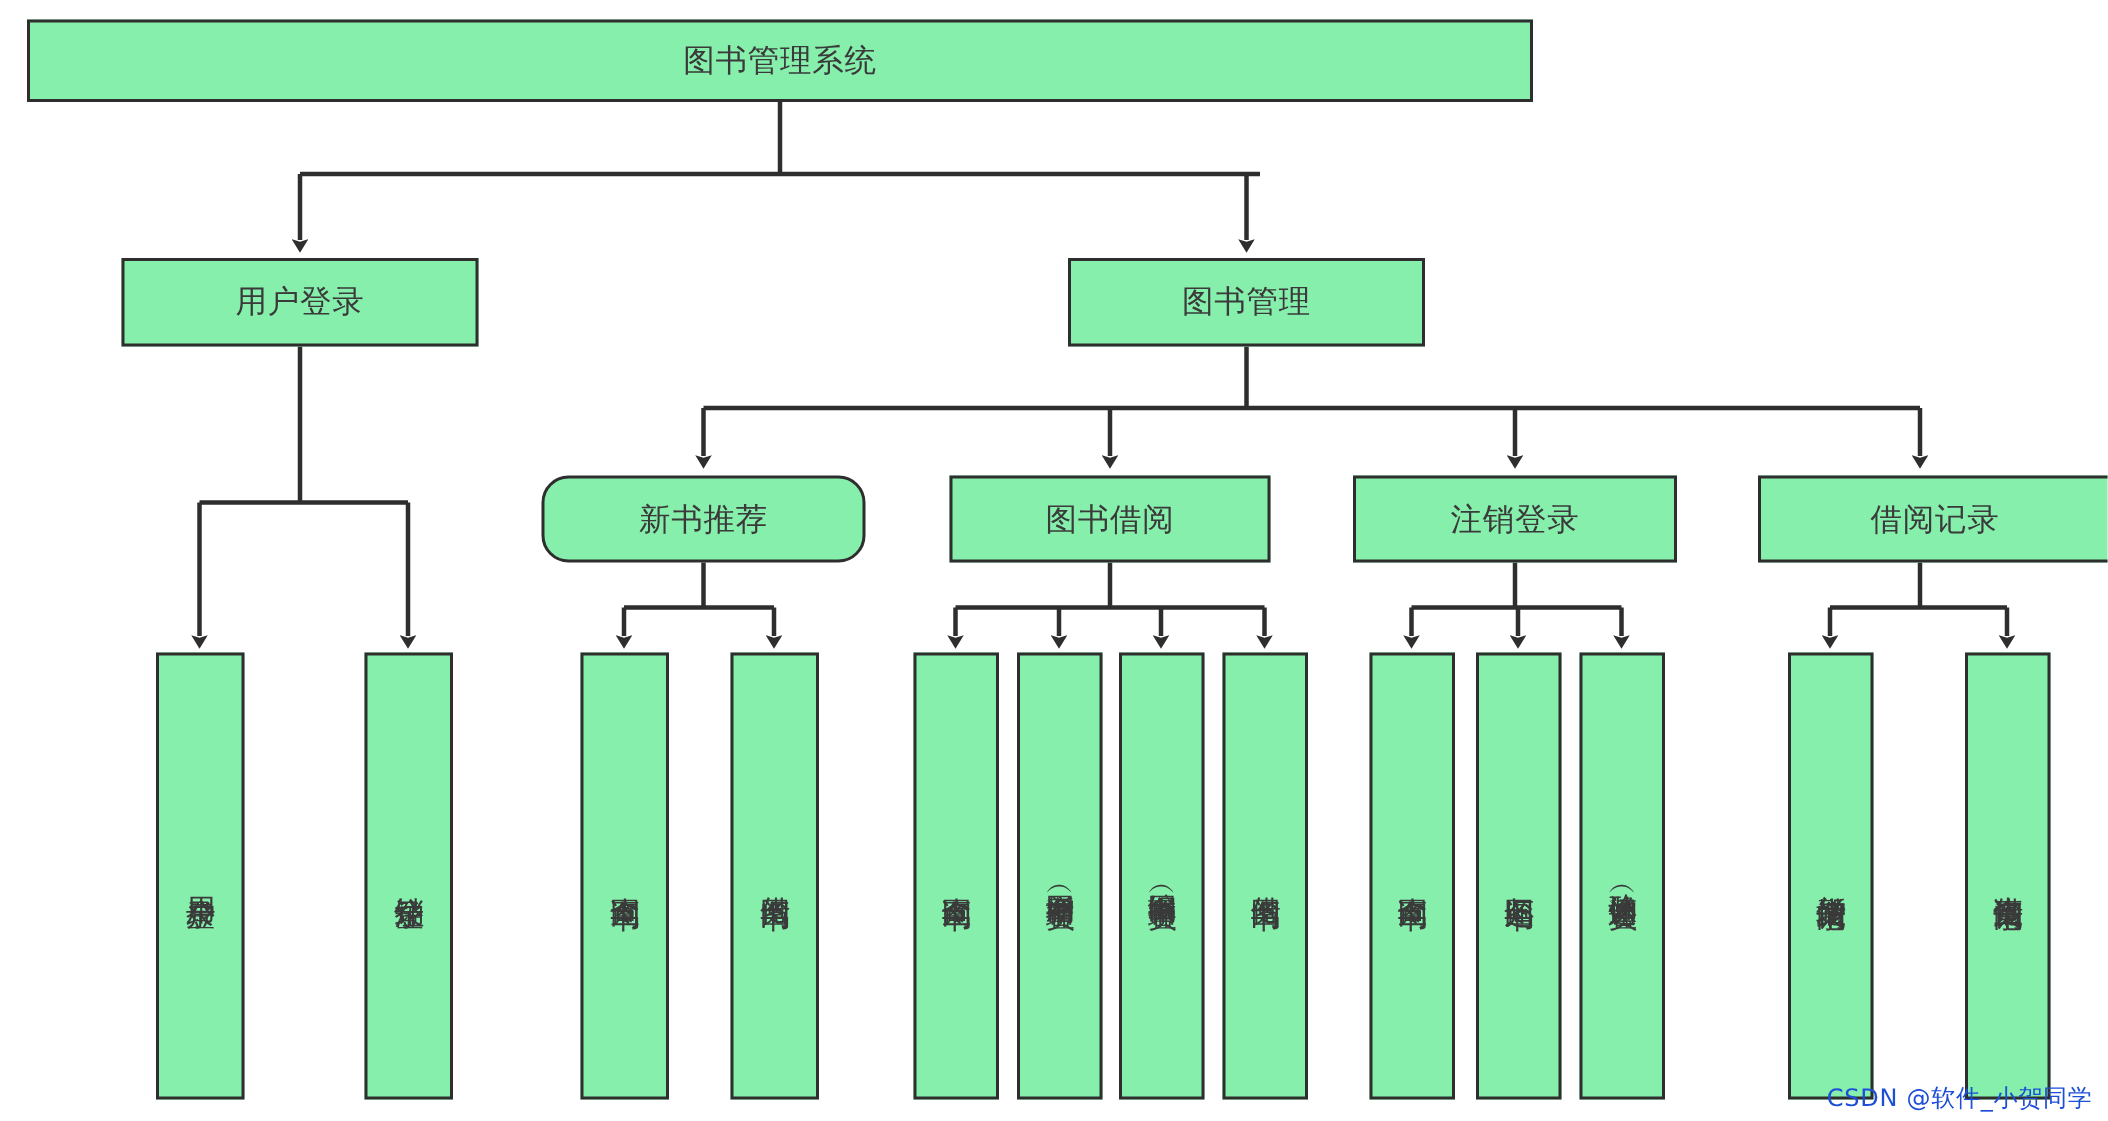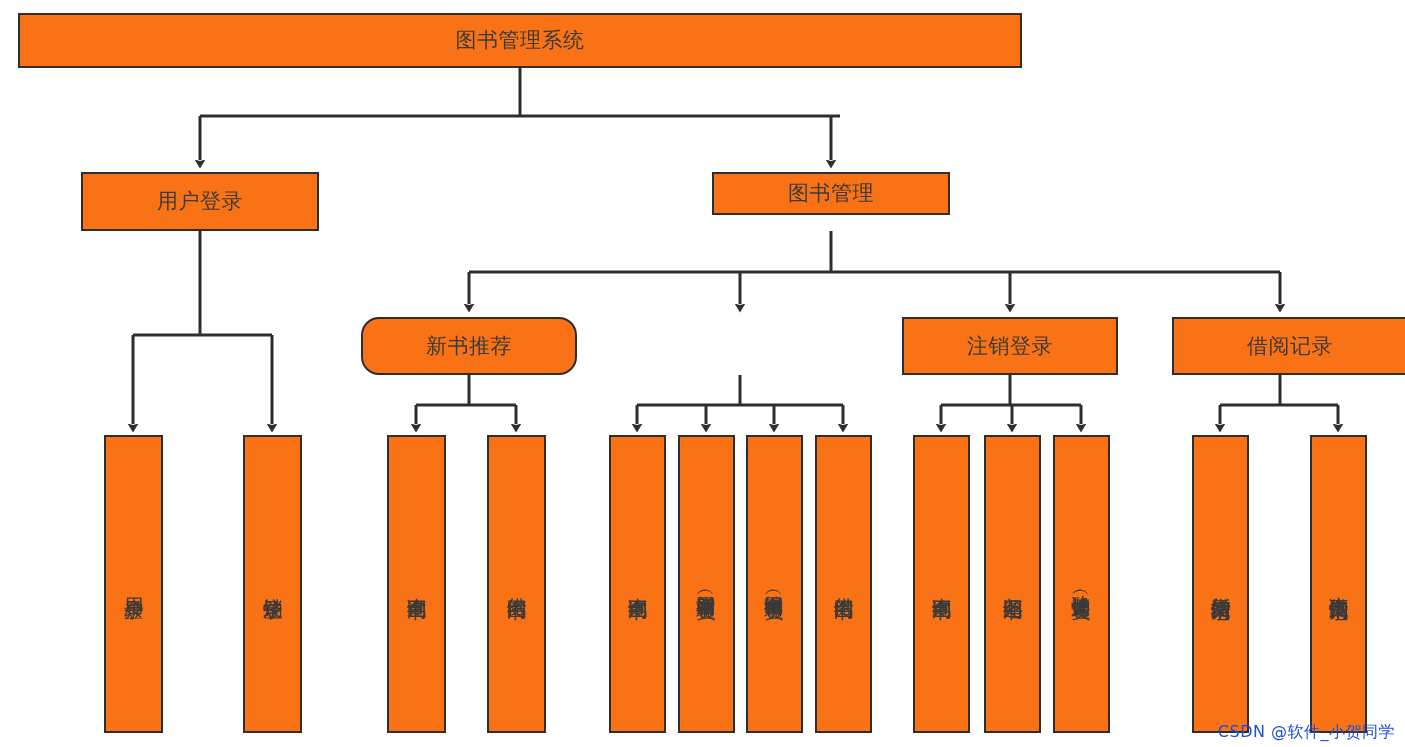--- a/index.html
+++ b/index.html
@@ -27,21 +27,21 @@
     left: 0;
     top: 0;
     width: 1405px;
     height: 747px;
     pointer-events: none;
   }
   .node {
     position: absolute;
     box-sizing: border-box;
     border: 2.5px solid #2e2e2e;
-    background: #f97316;
+    background: #86efac;
     display: flex;
     align-items: center;
     justify-content: center;
     overflow: hidden;
   }
   .node .label {
     font-size: 21px;
     line-height: 1.18;
     color: #3a3a3a;
     letter-spacing: 0.5px;
@@ -130,27 +130,30 @@
     </g>
   </svg>
 
   <div class="node" style="left:18px;top:13px;width:1004px;height:55px;">
     <span class="label">图书管理系统</span>
   </div>
 
   <div class="node" style="left:81px;top:172px;width:238px;height:59px;">
     <span class="label">用户登录</span>
   </div>
-  <div class="node" style="left:712px;top:172px;width:238px;height:43px;">
+  <div class="node" style="left:712px;top:172px;width:238px;height:59px;">
     <span class="label">图书管理</span>
   </div>
 
   <div class="node" style="left:361px;top:317px;width:216px;height:58px;border-radius:18px;">
     <span class="label">新书推荐</span>
   </div>
+  <div class="node" style="left:633px;top:317px;width:214px;height:58px;">
+    <span class="label">图书借阅</span>
+  </div>
   <div class="node" style="left:902px;top:317px;width:216px;height:58px;">
     <span class="label">注销登录</span>
   </div>
   <div class="node" style="left:1172px;top:317px;width:236px;height:58px;">
     <span class="label">借阅记录</span>
   </div>
 
   <div class="node leaf" style="left:104px;top:435px;width:59px;height:298px;">
     <span class="label">用户登录</span>
   </div>

